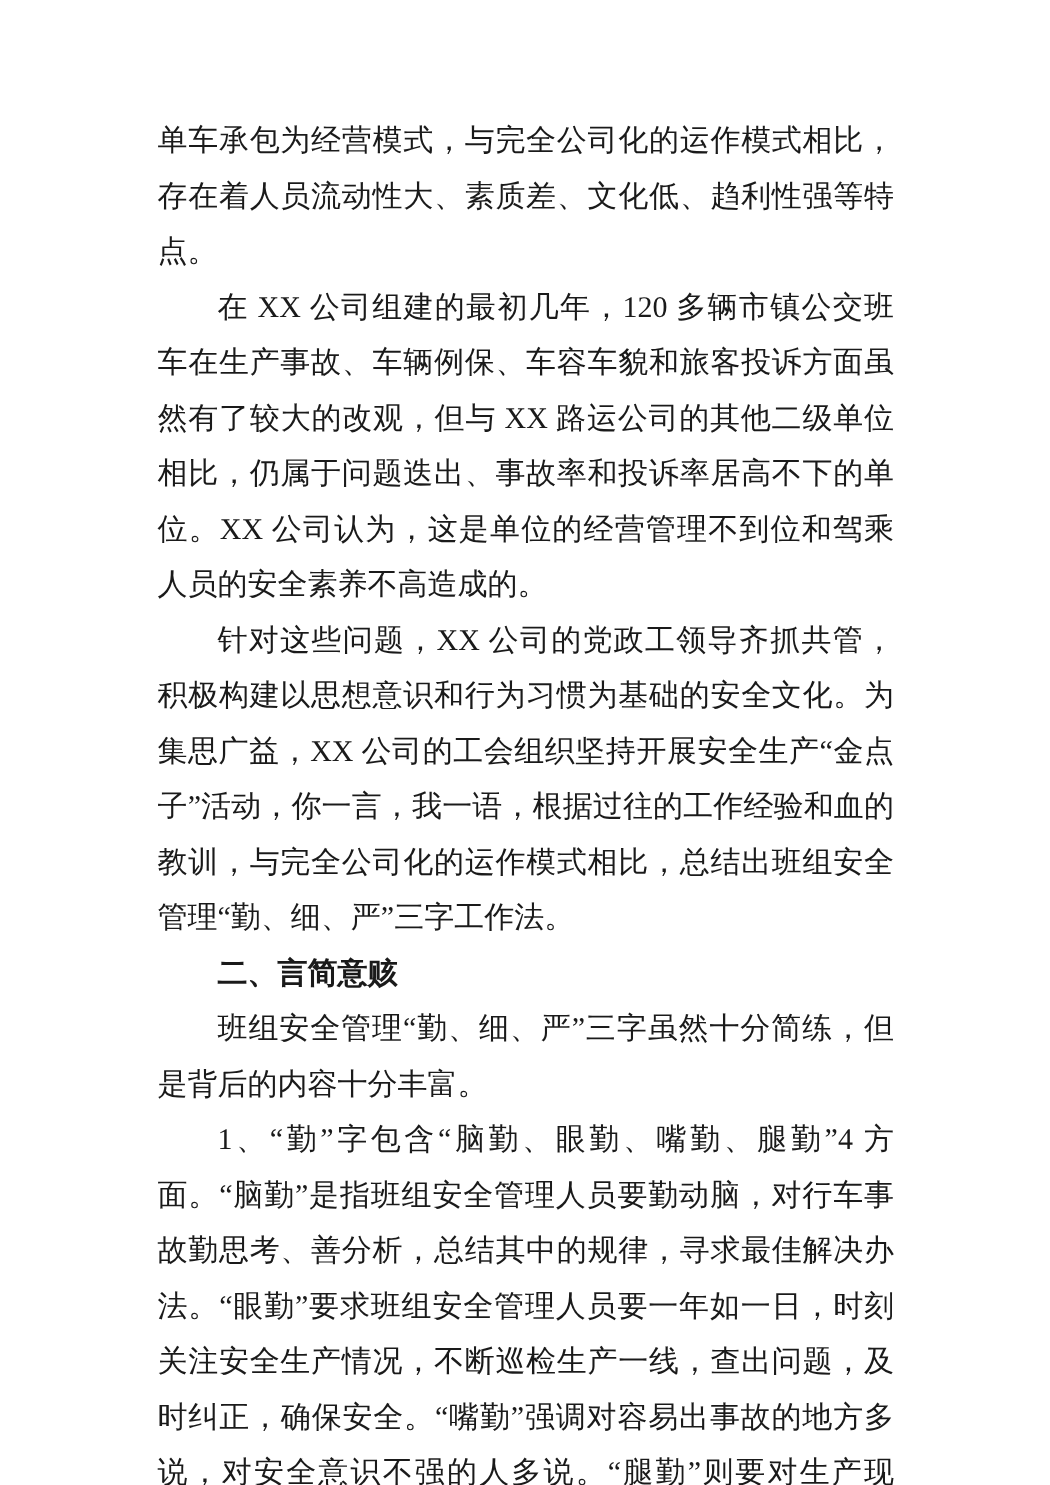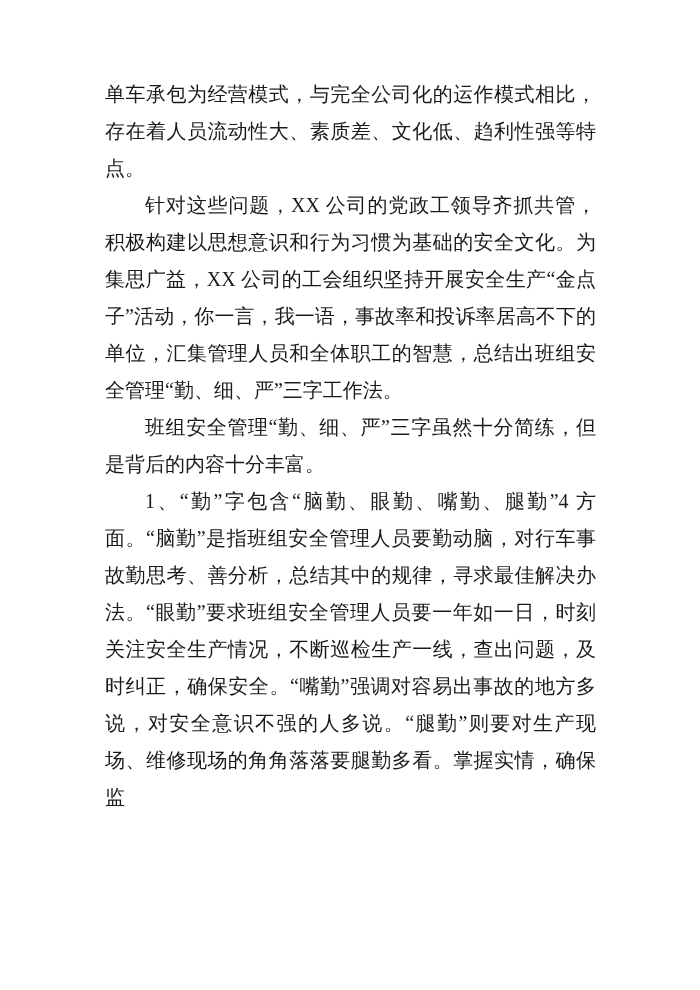--- a/index.html
+++ b/index.html
@@ -42,23 +42,25 @@
     font-weight: 400;
   }
 </style>
 </head>
 <body>
 
 <div class="page">
 
   <p class="para no-indent">单车承包为经营模式，与完全公司化的运作模式相比，存在着人员流动性大、素质差、文化低、趋利性强等特点。</p>
 
+  <p class="para">在 XX 公司组建的最初几年，120 多辆市镇公交班车在生产事故、车辆例保、车容车貌和旅客投诉方面虽然有了较大的改观，但与 XX 路运公司的其他二级单位相比，仍属于问题迭出、事故率和投诉率居高不下的单位。XX 公司认为，这是单位的经营管理不到位和驾乘人员的安全素养不高造成的。</p>
 
-  <p class="para">针对这些问题，XX 公司的党政工领导齐抓共管，积极构建以思想意识和行为习惯为基础的安全文化。为集思广益，XX 公司的工会组织坚持开展安全生产“金点子”活动，你一言，我一语，事故率和投诉率居高不下的单位，汇集管理人员和全体职工的智慧，总结出班组安全管理“勤、细、严”三字工作法。</p>
+  <p class="para">针对这些问题，XX 公司的党政工领导齐抓共管，积极构建以思想意识和行为习惯为基础的安全文化。为集思广益，XX 公司的工会组织坚持开展安全生产“金点子”活动，你一言，我一语，根据过往的工作经验和血的教训，与完全公司化的运作模式相比，总结出班组安全管理“勤、细、严”三字工作法。</p>
 
+  <h2 class="heading">二、言简意赅</h2>
 
   <p class="para bold">班组安全管理“勤、细、严”三字虽然十分简练，但是背后的内容十分丰富。</p>
 
   <p class="para">
     <span class="bold">1、“勤”字包含“脑勤、眼勤、嘴勤、腿勤”4 方面。</span><span class="bold">“脑勤”</span><span>是指班组安全管理人员要勤动脑，对行车事故勤思考、善分析，总结其中的规律，寻求最佳解决办法。</span><span class="bold">“眼勤”</span><span>要求班组安全管理人员要一年如一日，时刻关注安全生产情况，不断巡检生产一线，查出问题，及时纠正，确保安全。</span><span class="bold">“嘴勤”</span><span>强调对容易出事故的地方多说，对安全意识不强的人多说。</span><span class="bold">“腿勤”</span><span>则要对生产现场、维修现场的角角落落要腿勤多看。掌握实情，确保监</span>
   </p>
 
 </div>
 
 </body></html>

